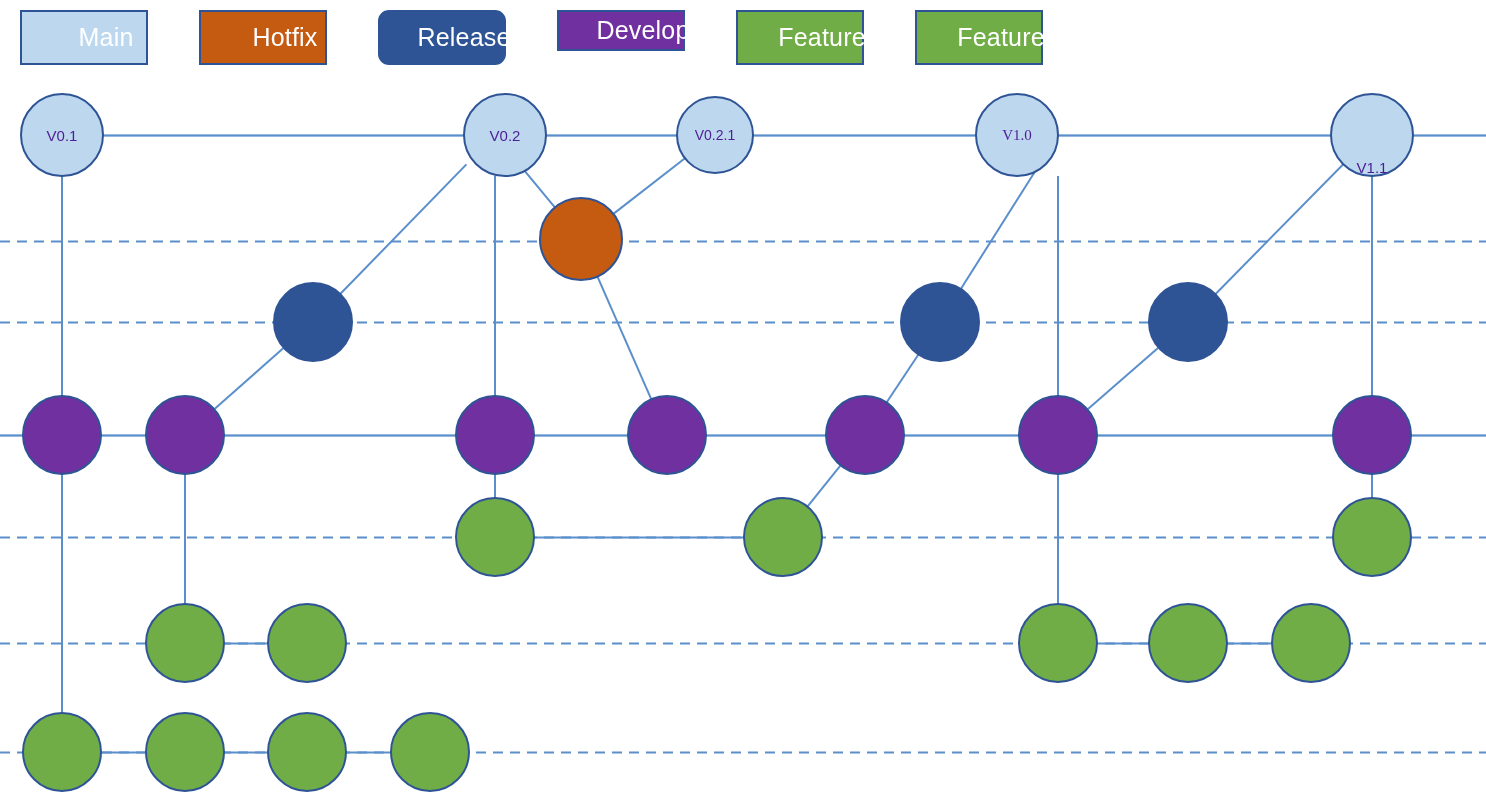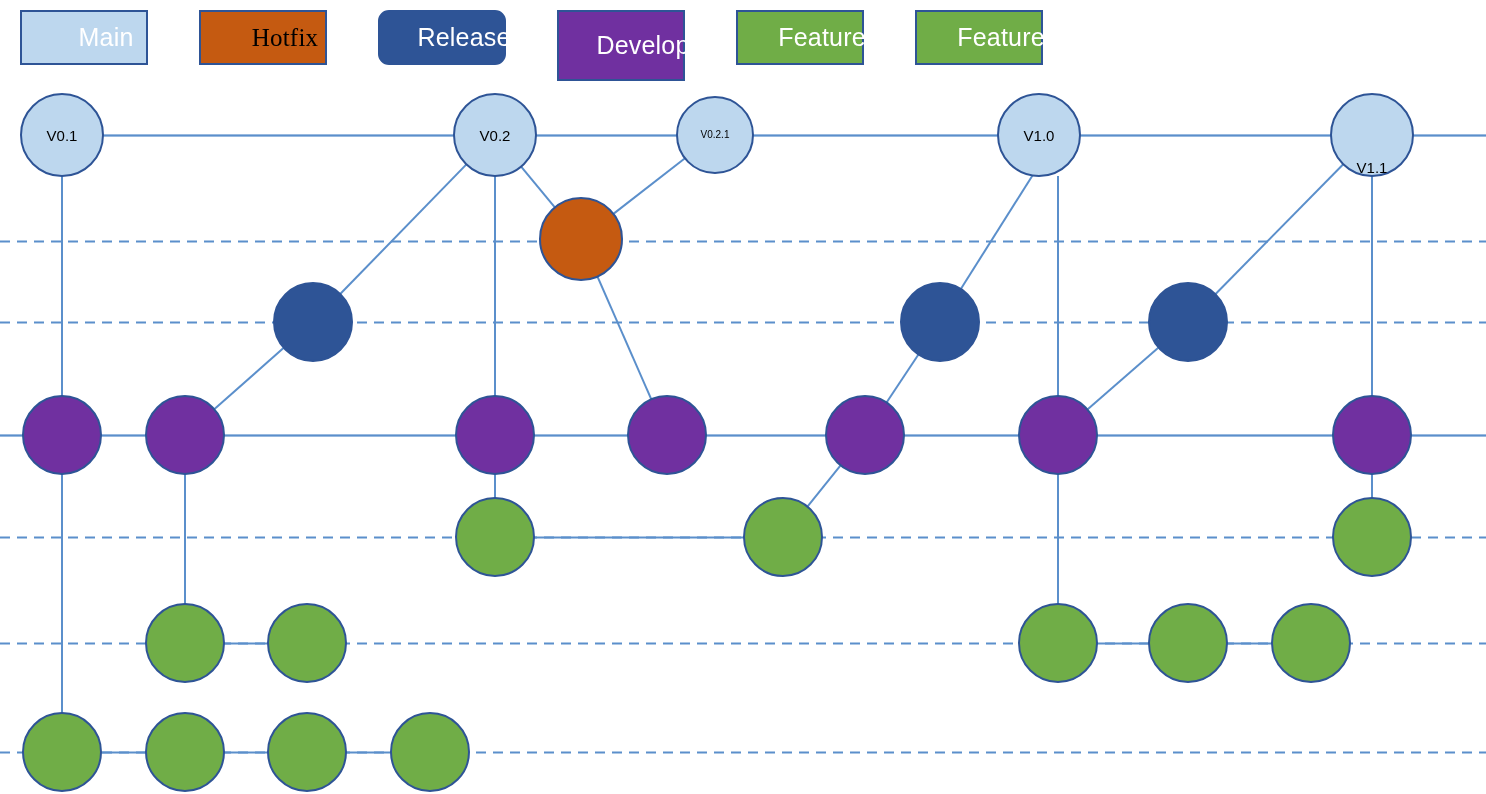--- a/index.html
+++ b/index.html
@@ -41,30 +41,30 @@
     padding-left: 44px;
   }
   .node {
     position: absolute;
     box-sizing: border-box;
     border-radius: 50%;
     border: 2px solid #2E5496;
     display: flex;
     align-items: center;
     justify-content: center;
-    color: #000000;
+    color: #4c1d95;
     user-select: none;
   }
   .node-label {
     font-size: 15px;
     line-height: 1;
     pointer-events: none;
   }
   .node-label.small {
-    font-size: 10px;
+    font-size: 14px;
   }
 </style>
 </head>
 <body>
 
 <div id="canvas">
   <svg id="wires" viewBox="0 0 1486 794" preserveAspectRatio="none">
     <g id="lane-layer">
         <line x1="62" y1="135.5" x2="1486" y2="135.5" stroke="#5B8FCB" stroke-width="1.6"></line>
         <line x1="0" y1="241.5" x2="1486" y2="241.5" stroke="#5B8FCB" stroke-width="2" stroke-dasharray="10 7"></line>
@@ -114,47 +114,47 @@
         <line x1="1087.4344893008715" y1="409.4146362230887" x2="1158.5655106991285" y2="347.5853637769113" stroke="#5B8FCB" stroke-width="2"></line>
         <line x1="1215.353274260791" y1="294.2007484414787" x2="1343.243993725835" y2="164.22485420254802" stroke="#5B8FCB" stroke-width="2"></line>
         <line x1="1372" y1="176" x2="1372" y2="396" stroke="#5B8FCB" stroke-width="2"></line>
         <line x1="1372" y1="474" x2="1372" y2="498" stroke="#5B8FCB" stroke-width="2"></line>
       </g>
   </svg>
   <div id="legend-layer">
       <div class="legend-box" style="left: 20px; top: 10px; width: 128px; height: 55px; background: rgb(189, 215, 238); color: rgb(255, 255, 255);">
         <span>Main</span>
       </div>
-      <div class="legend-box" style="left: 199px; top: 10px; width: 128px; height: 55px; background: rgb(197, 90, 17); color: #000000; font-family: Liberation Serif, serif;">
+      <div class="legend-box" style="left: 199px; top: 10px; width: 128px; height: 55px; background: rgb(197, 90, 17); color: #ffffff;">
         <span>Hotfix</span>
       </div>
       <div class="legend-box" style="left: 378px; top: 10px; width: 128px; height: 55px; background: rgb(46, 84, 150); color: rgb(255, 255, 255); border-radius: 11px;">
         <span>Release</span>
       </div>
-      <div class="legend-box" style="left: 557px; top: 10px; width: 128px; height: 71px; background: rgb(112, 48, 160); color: rgb(255, 255, 255);">
+      <div class="legend-box" style="left: 557px; top: 10px; width: 128px; height: 41px; background: rgb(112, 48, 160); color: rgb(255, 255, 255);">
         <span>Develop</span>
       </div>
       <div class="legend-box" style="left: 736px; top: 10px; width: 128px; height: 55px; background: rgb(112, 173, 71); color: rgb(255, 255, 255);">
         <span>Feature</span>
       </div>
       <div class="legend-box" style="left: 915px; top: 10px; width: 128px; height: 55px; background: rgb(112, 173, 71); color: rgb(255, 255, 255);">
         <span>Feature</span>
       </div>
     </div>
   <div id="node-layer">
       <div class="node" style="left: 20px; top: 93px; width: 84px; height: 84px; background: rgb(189, 215, 238);">
         <span class="node-label">V0.1</span>
       </div>
-      <div class="node" style="left: 453px; top: 93px; width: 84px; height: 84px; background: rgb(189, 215, 238);">
+      <div class="node" style="left: 463px; top: 93px; width: 84px; height: 84px; background: rgb(189, 215, 238);">
         <span class="node-label">V0.2</span>
       </div>
       <div class="node" style="left: 676px; top: 96px; width: 78px; height: 78px; background: rgb(189, 215, 238);">
         <span class="node-label small">V0.2.1</span>
       </div>
-      <div class="node" style="left: 997px; top: 93px; width: 84px; height: 84px; background: rgb(189, 215, 238);">
+      <div class="node" style="left: 975px; top: 93px; width: 84px; height: 84px; background: rgb(189, 215, 238); font-family: Liberation Serif, serif;">
         <span class="node-label">V1.0</span>
       </div>
       <div class="node" style="left: 1330px; top: 93px; width: 84px; height: 84px; background: rgb(189, 215, 238); align-items: flex-end;">
         <span class="node-label">V1.1</span>
       </div>
       <div class="node" style="left: 539px; top: 197px; width: 84px; height: 84px; background: rgb(197, 90, 17);"></div>
       <div class="node" style="left: 273px; top: 282px; width: 80px; height: 80px; background: rgb(46, 84, 150);"></div>
       <div class="node" style="left: 900px; top: 282px; width: 80px; height: 80px; background: rgb(46, 84, 150);"></div>
       <div class="node" style="left: 1148px; top: 282px; width: 80px; height: 80px; background: rgb(46, 84, 150);"></div>
       <div class="node" style="left: 22px; top: 395px; width: 80px; height: 80px; background: rgb(112, 48, 160);"></div>

